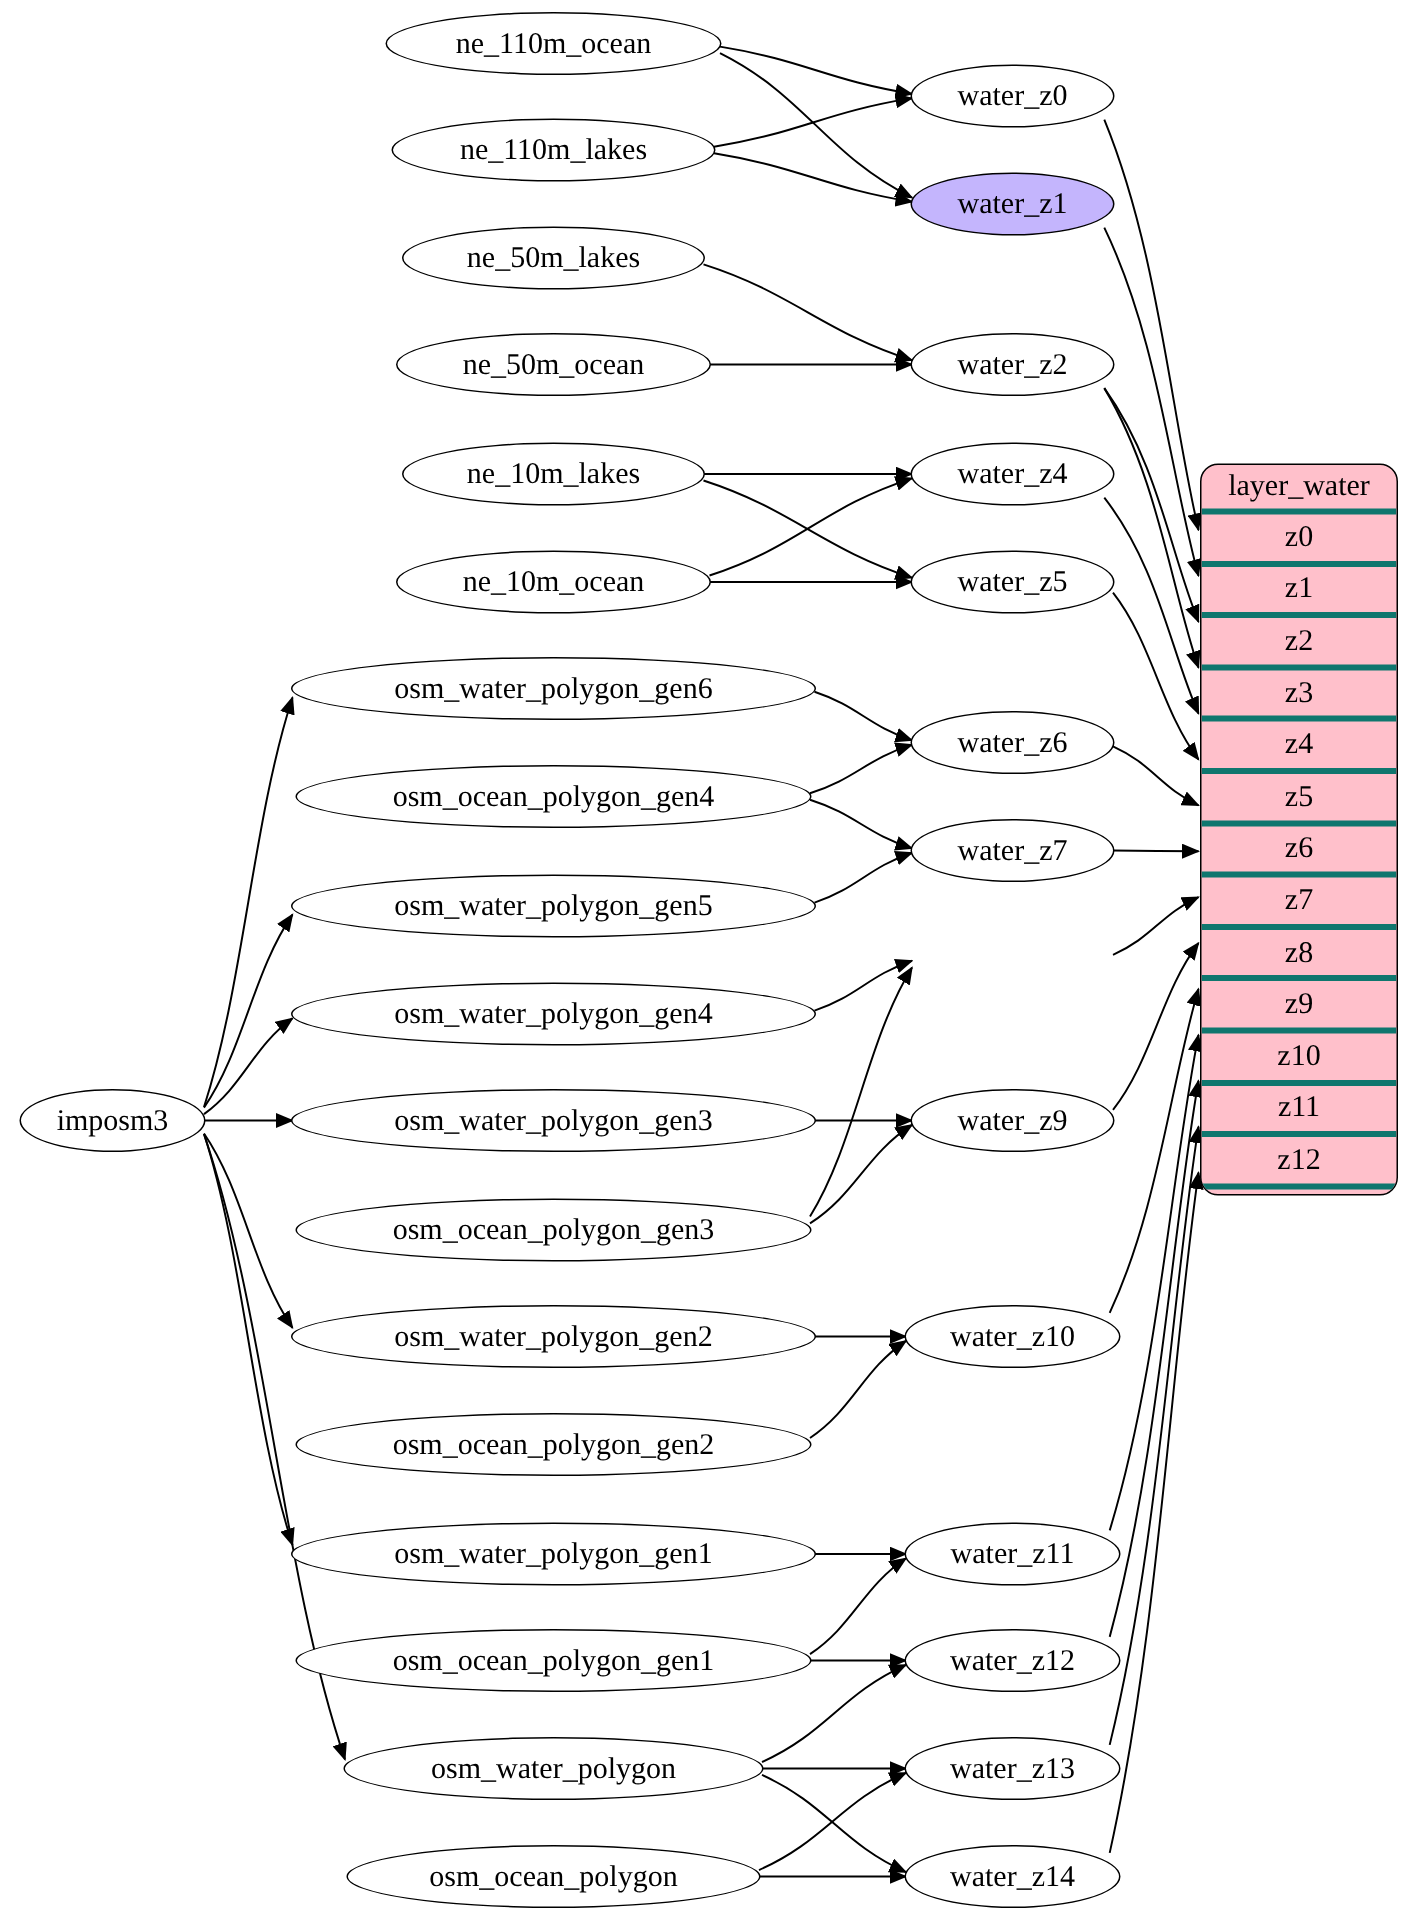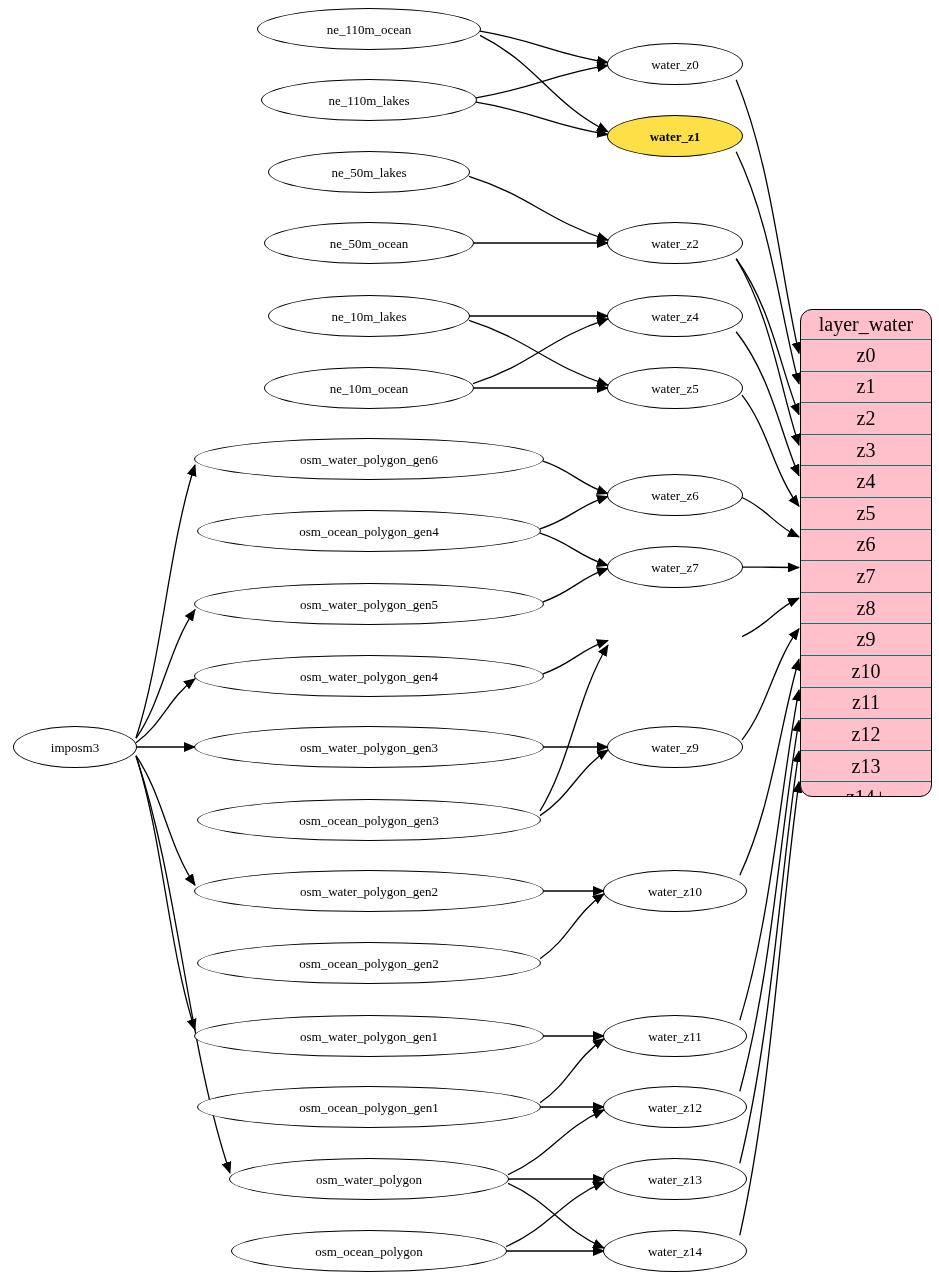--- a/index.html
+++ b/index.html
@@ -9,38 +9,38 @@
     background:#ffffff;
     font-family:"Liberation Serif","DejaVu Serif",serif;
     overflow:hidden;
   }
   #edge-layer{position:absolute;left:0;top:0;z-index:0;}
   .node{
     position:absolute;
     display:flex;align-items:center;justify-content:center;
     border:1px solid #000;border-radius:50%;
     background:#fff;
-    font-size:13px;line-height:1;white-space:nowrap;
+    font-size:20px;line-height:1;white-space:nowrap;
     z-index:2;box-sizing:border-box;
   }
   #layer-table{
     position:absolute;left:800px;top:309px;width:132px;height:488px;
     border:1px solid #000;border-radius:12px;
     box-sizing:border-box;overflow:hidden;
     z-index:2;
     display:flex;flex-direction:column;
     font-size:20px;
   }
   #layer-table .thead{
     height:29px;display:flex;align-items:center;justify-content:center;
     flex:none;
   }
   #layer-table .trow{
     height:30.6px;flex:none;
-    border-top:1px solid #0f766e;
+    border-top:4px solid #0f766e;
     display:flex;align-items:center;justify-content:center;
   }
   path.edge{fill:none;stroke:#000;stroke-width:1.3px;}
 </style>
 </head>
 <body>
 
 <div id="stage">
     <svg id="edge-layer" width="939" height="1283">
       <defs>
@@ -132,21 +132,21 @@
     <div class="node" style="left: 194px; top: 655px; width: 350px; height: 42px; background: rgb(255, 255, 255); text-align: center;">osm_water_polygon_gen4</div>
     <div class="node" style="left: 194px; top: 726px; width: 350px; height: 42px; background: rgb(255, 255, 255);">osm_water_polygon_gen3</div>
     <div class="node" style="left: 197px; top: 799px; width: 344px; height: 42px; background: rgb(255, 255, 255);">osm_ocean_polygon_gen3</div>
     <div class="node" style="left: 194px; top: 870px; width: 350px; height: 42px; background: rgb(255, 255, 255);">osm_water_polygon_gen2</div>
     <div class="node" style="left: 197px; top: 942px; width: 344px; height: 42px; background: rgb(255, 255, 255);">osm_ocean_polygon_gen2</div>
     <div class="node" style="left: 194px; top: 1015px; width: 350px; height: 42px; background: rgb(255, 255, 255);">osm_water_polygon_gen1</div>
     <div class="node" style="left: 197px; top: 1086px; width: 344px; height: 42px; background: rgb(255, 255, 255);">osm_ocean_polygon_gen1</div>
     <div class="node" style="left: 231px; top: 1230px; width: 276px; height: 42px; background: rgb(255, 255, 255);">osm_ocean_polygon</div>
     <div class="node" style="left: 229px; top: 1158px; width: 280px; height: 42px; background: rgb(255, 255, 255);">osm_water_polygon</div>
     <div class="node" style="left: 607px; top: 43px; width: 136px; height: 42px; background: rgb(255, 255, 255);">water_z0</div>
-    <div class="node" style="left: 607px; top: 115px; width: 136px; height: 42px; background: #fde047; font-weight: bold;">water_z1</div>
+    <div class="node" style="left: 607px; top: 115px; width: 136px; height: 42px; background: #c4b5fd;">water_z1</div>
     <div class="node" style="left: 607px; top: 222px; width: 136px; height: 42px; background: rgb(255, 255, 255);">water_z2</div>
     <div class="node" style="left: 607px; top: 295px; width: 136px; height: 42px; background: rgb(255, 255, 255);">water_z4</div>
     <div class="node" style="left: 607px; top: 367px; width: 136px; height: 42px; background: rgb(255, 255, 255);">water_z5</div>
     <div class="node" style="left: 607px; top: 474px; width: 136px; height: 42px; background: rgb(255, 255, 255);">water_z6</div>
     <div class="node" style="left: 607px; top: 546px; width: 136px; height: 42px; background: rgb(255, 255, 255);">water_z7</div>
     <div class="node" style="left: 607px; top: 726px; width: 136px; height: 42px; background: rgb(255, 255, 255);">water_z9</div>
     <div class="node" style="left: 603px; top: 870px; width: 144px; height: 42px; background: rgb(255, 255, 255);">water_z10</div>
     <div class="node" style="left: 603px; top: 1015px; width: 144px; height: 42px; background: rgb(255, 255, 255);">water_z11</div>
     <div class="node" style="left: 603px; top: 1086px; width: 144px; height: 42px; background: rgb(255, 255, 255); text-align: right;">water_z12</div>
     <div class="node" style="left: 603px; top: 1158px; width: 144px; height: 42px; background: rgb(255, 255, 255);">water_z13</div>

